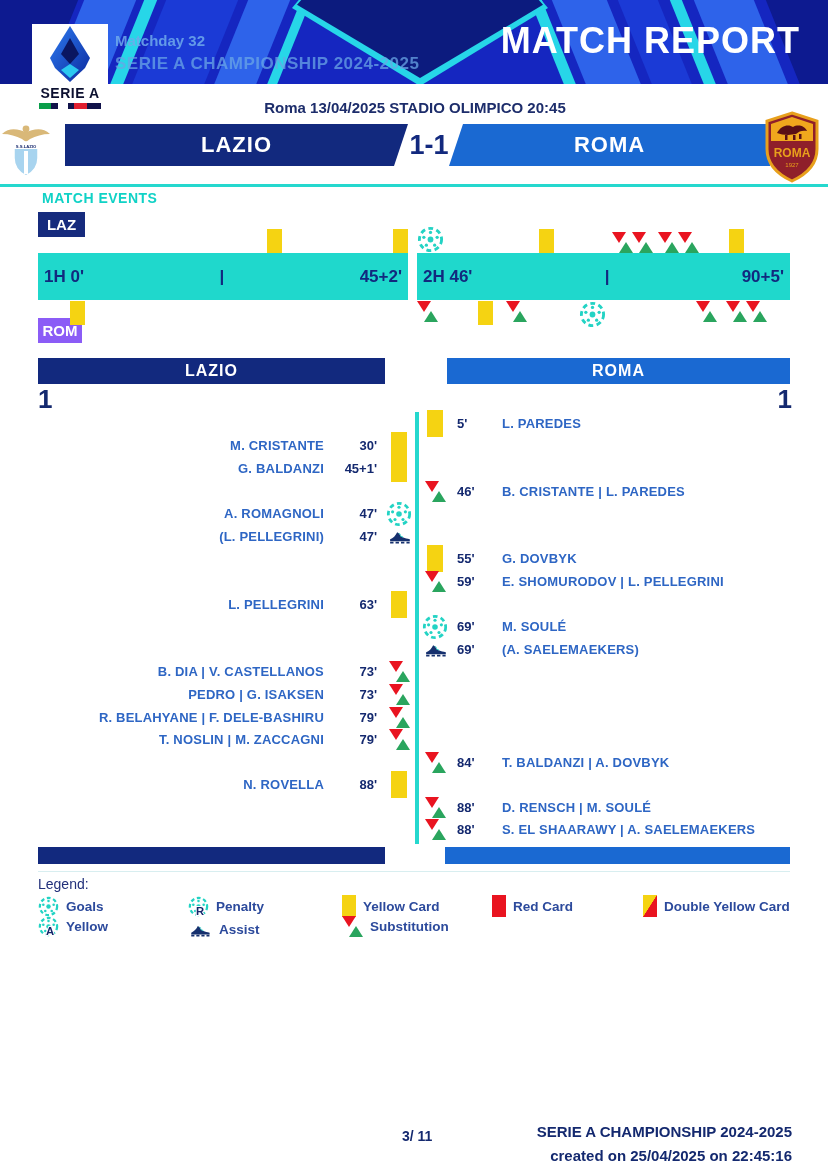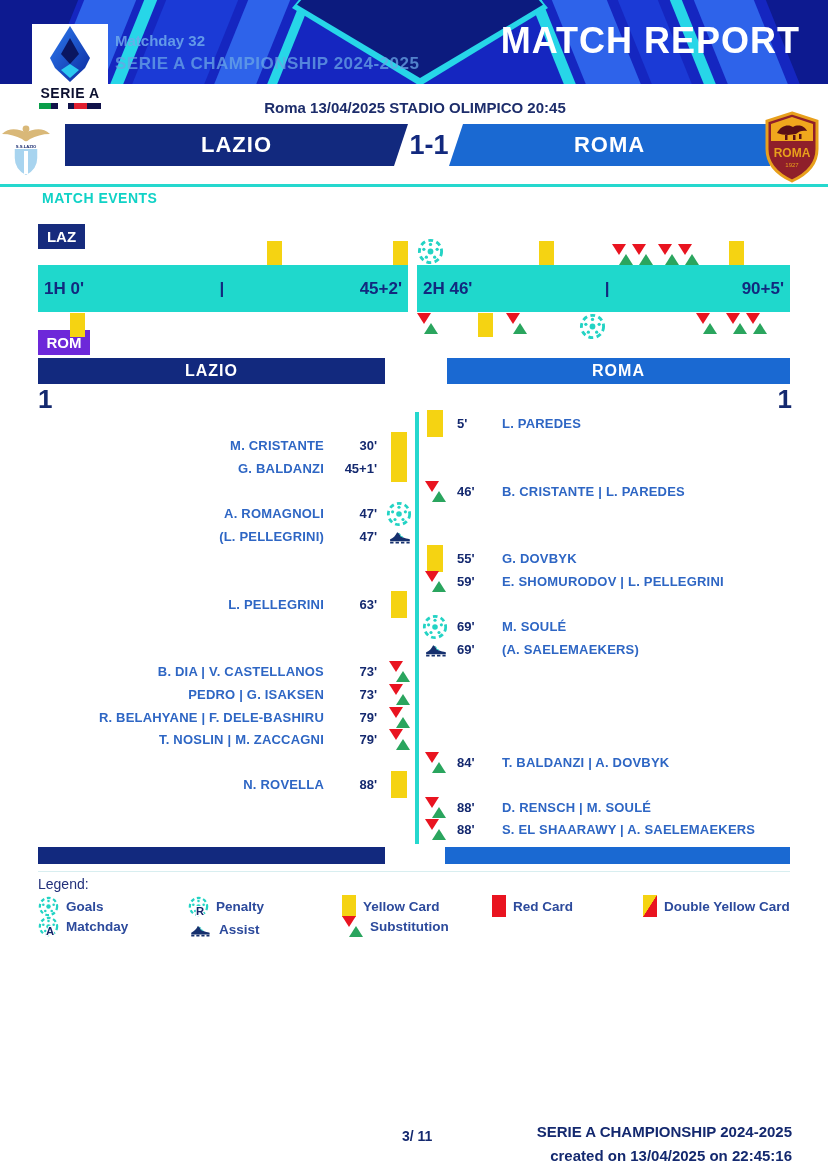--- a/index.html
+++ b/index.html
@@ -38,21 +38,21 @@
   .team-bar-label{color:#fff;font-size:22px;font-weight:bold;letter-spacing:1px;}
   .score{position:absolute;left:396px;top:124px;width:66px;height:42px;line-height:42px;text-align:center;
     font-size:27px;font-weight:bold;color:#12297e;}
   .crest{position:absolute;}
   .cyan-line{position:absolute;left:0;top:184px;width:828px;height:3px;background:#25d8ce;}
 
   
   .me-title{position:absolute;left:42px;top:190px;font-size:14px;font-weight:bold;color:#10d2c6;letter-spacing:.5px;}
 
   
-  .timeline{position:absolute;left:0;top:224px;width:828px;height:136px;}
+  .timeline{position:absolute;left:0;top:212px;width:828px;height:136px;}
   .tl-badge{position:absolute;height:25px;color:#fff;font-size:15px;font-weight:bold;
     display:flex;align-items:center;justify-content:center;}
   .tl-bar{position:absolute;top:41px;height:47px;background:var(--cyan,#1fd8cc);
     display:flex;align-items:center;justify-content:space-between;
     color:#12297e;font-size:17px;font-weight:bold;padding:0 6px;box-sizing:border-box;}
   .tl-marker{position:absolute;}
 
   
   .events{position:absolute;left:0;top:412px;width:828px;}
   .center-line{position:absolute;left:415px;top:412px;width:4px;height:432px;background:#25d8ce;}
@@ -174,21 +174,21 @@
     <div class="tl-bar" style="left:38px;width:370px;">
       <span>1H 0'</span>
       <span>|</span>
       <span>45+2'</span>
     </div>
     <div class="tl-bar" style="left:417px;width:373px;">
       <span>2H 46'</span>
       <span>|</span>
       <span>90+5'</span>
     </div>
-    <div class="tl-badge" style="left:38px;top:106px;width:52px;background:#6d28d9;">ROM</div>
+    <div class="tl-badge" style="left:38px;top:106px;width:44px;background:#8b5cf6;">ROM</div>
   <span class="tl-marker" style="left: 266.7px; top: 17px;"><span class="icon card-yellow" style="width:15px;height:24px"></span></span>
       <span class="tl-marker" style="left: 392.6px; top: 17px;"><span class="icon card-yellow" style="width:15px;height:24px"></span></span>
       <span class="tl-marker" style="left: 69.9px; top: 89px;"><span class="icon card-yellow" style="width:15px;height:24px"></span></span>
       <span class="tl-marker" style="left: 417px; top: 14px;"><svg class="icon" width="27" height="27" viewBox="0 0 28 28">
     <circle cx="14" cy="14" r="11.5" fill="none" stroke="#23d3c4" stroke-width="3" stroke-dasharray="5 3.6"></circle>
     <circle cx="14" cy="14" r="3" fill="#23d3c4"></circle>
           <circle cx="14.0" cy="6.7" r="1.7" fill="#23d3c4"></circle>
           <circle cx="7.1" cy="11.7" r="1.7" fill="#23d3c4"></circle>
           <circle cx="9.7" cy="19.9" r="1.7" fill="#23d3c4"></circle>
           <circle cx="18.3" cy="19.9" r="1.7" fill="#23d3c4"></circle>
@@ -521,21 +521,21 @@
           <svg class="icon" width="21" height="21" viewBox="0 0 28 28">
     <circle cx="14" cy="14" r="11.5" fill="none" stroke="#23d3c4" stroke-width="3" stroke-dasharray="5 3.6"></circle>
     <circle cx="14" cy="14" r="3" fill="#23d3c4"></circle>
             <circle cx="14.0" cy="6.7" r="1.7" fill="#23d3c4"></circle>
             <circle cx="7.1" cy="11.7" r="1.7" fill="#23d3c4"></circle>
             <circle cx="9.7" cy="19.9" r="1.7" fill="#23d3c4"></circle>
             <circle cx="18.3" cy="19.9" r="1.7" fill="#23d3c4"></circle>
             <circle cx="20.9" cy="11.7" r="1.7" fill="#23d3c4"></circle>
             <text x="16" y="25" text-anchor="middle" font-size="15" font-weight="bold" fill="#15266b" stroke="#fff" stroke-width="2.5" paint-order="stroke" font-family="Liberation Sans,sans-serif">A</text>
           </svg>
-          <span class="legend-label">Matchday</span>
+          <span class="legend-label">Yellow</span>
         </div>
         <div class="legend-item" style="width: 154px;">
           <svg class="icon" width="24" height="14" viewBox="0 0 26 16">
     <path d="M3 11 C6 10 9 7 10.5 3.5 L13 5 C13.5 8 17 9.5 22 10.5 L24 11 L24 13 L3 13 Z" fill="#16306e"></path>
     <path d="M3 13.5 h3.6 v2 h-3.6 z M8.8 13.5 h3.6 v2 h-3.6 z M14.6 13.5 h3.6 v2 h-3.6 z M20.4 13.5 h3.4 v2 h-3.4 z" fill="#16306e"></path>
     <path d="M12.3 4.8 l2 1.1 M13.6 7.2 l3.2 1.5" stroke="#2bd9c8" stroke-width="1" fill="none"></path>
           </svg>
           <span class="legend-label">Assist</span>
         </div>
         <div class="legend-item">
@@ -544,16 +544,16 @@
             <i class="tri-u"></i>
           </span>
           <span class="legend-label">Substitution</span>
         </div>
       </div>
   </div>
 
   <div class="footer-page">3/ 11</div>
   <div class="footer-right">
     <div>SERIE A CHAMPIONSHIP 2024-2025</div>
-    <div>created on 13/04/2025 on 22:45:16</div>
+    <div>created on 25/04/2025 on 22:45:16</div>
   </div>
 
 </div>
 
 </body></html>

